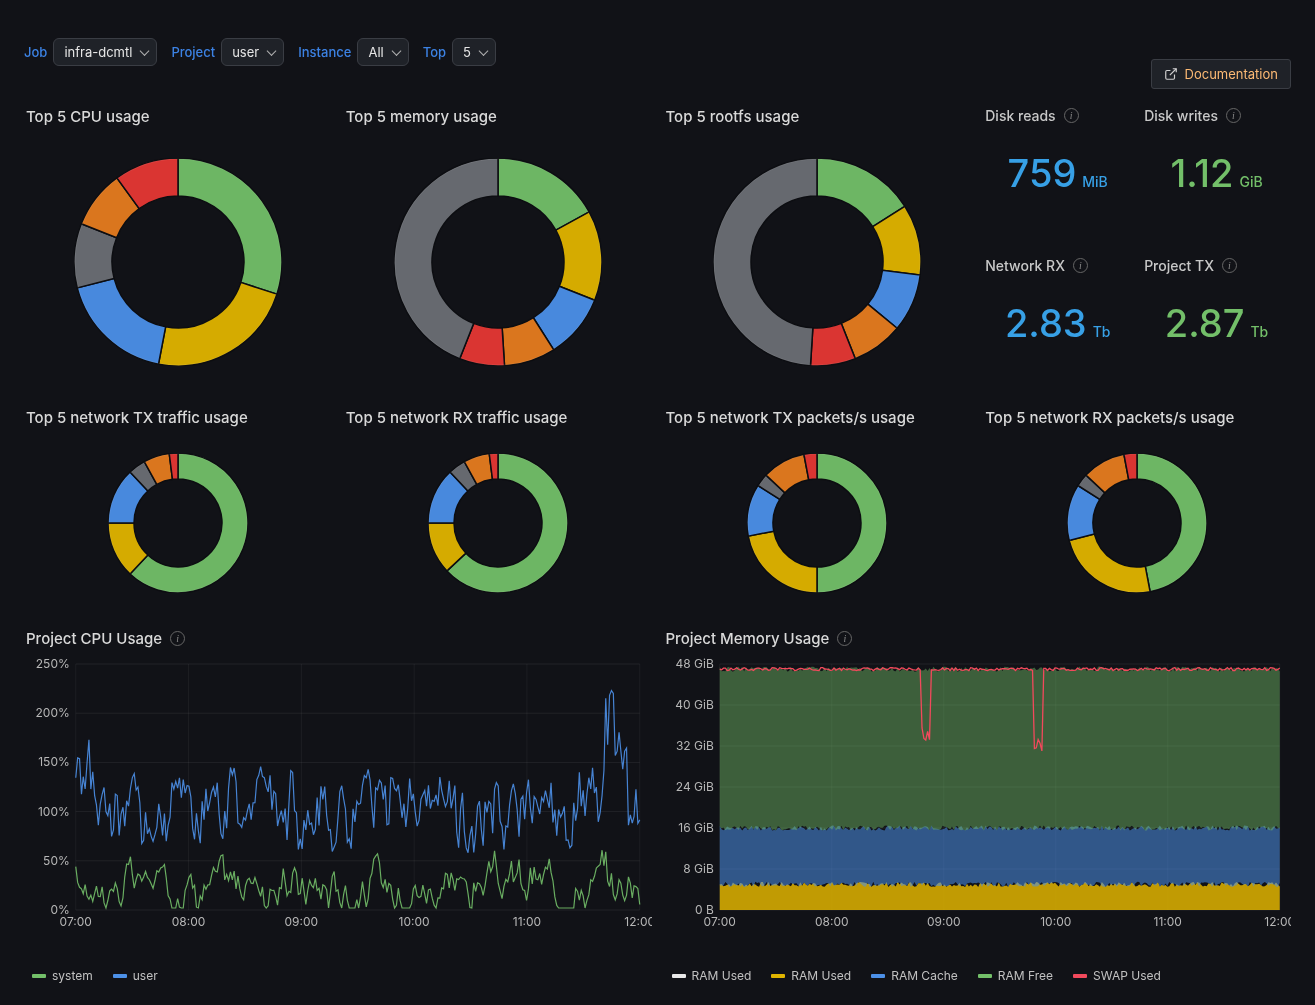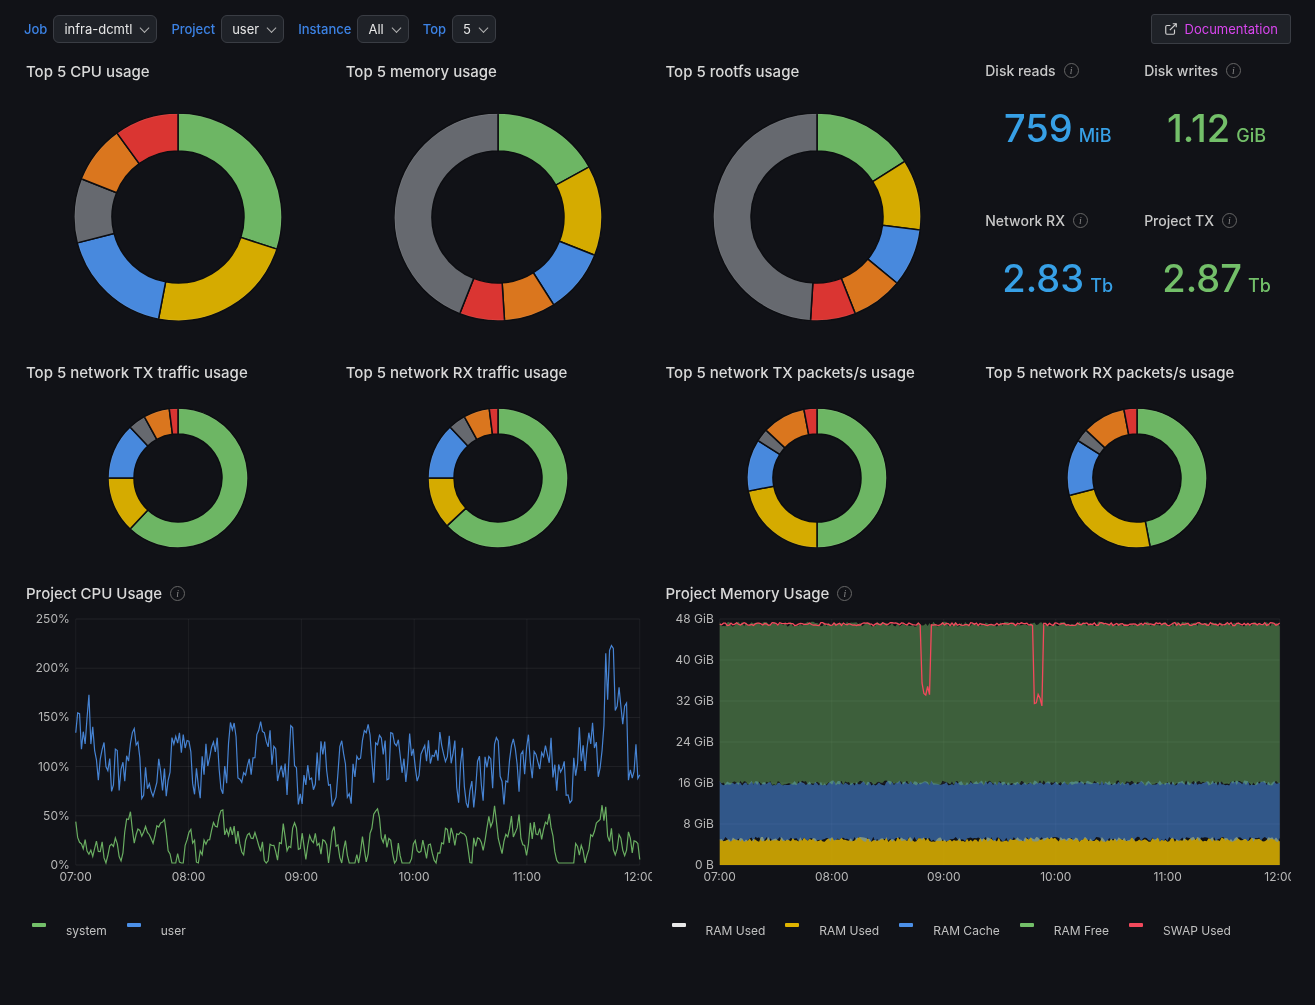--- a/index.html
+++ b/index.html
@@ -11,46 +11,46 @@
   * { box-sizing:border-box; font-family: Inter, Roboto, -apple-system, "Segoe UI", Arial, sans-serif; }
   body { margin:0; background:var(--bg); color:var(--fg); font-size:13px; width:1315px; }
   .page { padding:10px 24px 20px; }
   
   .tb { display:flex; align-items:center; gap:14px; padding:4px 0 14px; }
   .tb .grp { display:flex; align-items:center; gap:6px; }
   .tb .lbl { color:#3C82E4; font-weight:500; }
   .tb .sel { background:#1f2228; border:1px solid #3a3d44; color:#e6e6e6; padding:5px 24px 5px 10px; border-radius:6px; position:relative; cursor:pointer; }
   .tb .sel::after { content:""; position:absolute; right:8px; top:50%; width:6px; height:6px; border-right:1.5px solid #b0b0b0; border-bottom:1.5px solid #b0b0b0; transform:translateY(-65%) rotate(45deg); }
   .tb .spacer { flex:1; }
-  .docbtn { display:flex; align-items:center; gap:7px; background:#1f2228; border:1px solid #3a3d44; color:#d946ef; padding:6px 12px; border-radius:3px; cursor:pointer; }
+  .docbtn { display:flex; align-items:center; gap:7px; background:#1f2228; border:1px solid #3a3d44; color:#fdba74; padding:6px 12px; border-radius:3px; cursor:pointer;margin-top:45px; }
   
   .row-title { display:flex; align-items:center; gap:6px; color:#e0e0e0; font-size:17px; font-weight:500; padding:2px 0 12px; cursor:pointer; }
   .row-title .caret { width:0; height:0; border-left:5px solid transparent; border-right:5px solid transparent; border-top:6px solid #cfcfcf; }
   
   .grid { display:grid; grid-template-columns: repeat(12,1fr); gap:12px; }
   .panel { background:var(--panel); }
   .ptitle { color:#d9d9d9; font-size:15px; font-weight:500; display:flex; align-items:center; gap:8px; padding:4px 2px 6px; }
   .info { width:15px; height:15px; border:1.2px solid #666; border-radius:50%; display:inline-flex; align-items:center; justify-content:center; font-size:10px; color:#888; }
   .info::before { content:"i"; font-style:italic; font-family:serif; }
   
   .row1a { grid-column:1 / span 3; } .row1b { grid-column:4 / span 3; } .row1c { grid-column:7 / span 3; }
   .row1-stats { grid-column:10 / span 3; display:grid; grid-template-columns:1fr 1fr; grid-template-rows:1fr 1fr; gap:10px; }
   .donutwrap { height:260px; display:flex; align-items:center; justify-content:center; }
   .donutwrap2 { height:180px; display:flex; align-items:center; justify-content:center; }
   
   .stat .ptitle { font-size:14px; color:#c8c8c8; }
   .stat .big { display:flex; align-items:baseline; gap:6px; justify-content:center; margin-top:20px; }
   .stat .val { font-size:38px; font-weight:500; }
-  .stat .unit { font-size:18px; font-weight:500; }
+  .stat .unit { font-size:14px; font-weight:500; }
   .stat.blue .val,.stat.blue .unit { color:#37a0e6; }
   .stat.green .val,.stat.green .unit { color:#73BF69; }
   
   .tswrap { height:310px; position:relative; }
   .ts-legend { display:flex; gap:20px; padding:4px 2px 0 8px; color:#c0c0c0; font-size:12px; flex-wrap:wrap; }
-  .ts-legend .item { display:flex; gap:20px; }
+  .ts-legend .item { display:flex; align-items:center; gap:6px; }
   .swatch { width:14px; height:4px; border-radius:1px; }
   .row3a { grid-column:1 / span 6; } .row3b { grid-column:7 / span 6; }
   .axislabel { fill:#b7b7b7; font-size:12px; }
 </style>
 </head>
 <body>
 
 <div class="page">
 
   <div class="tb">

